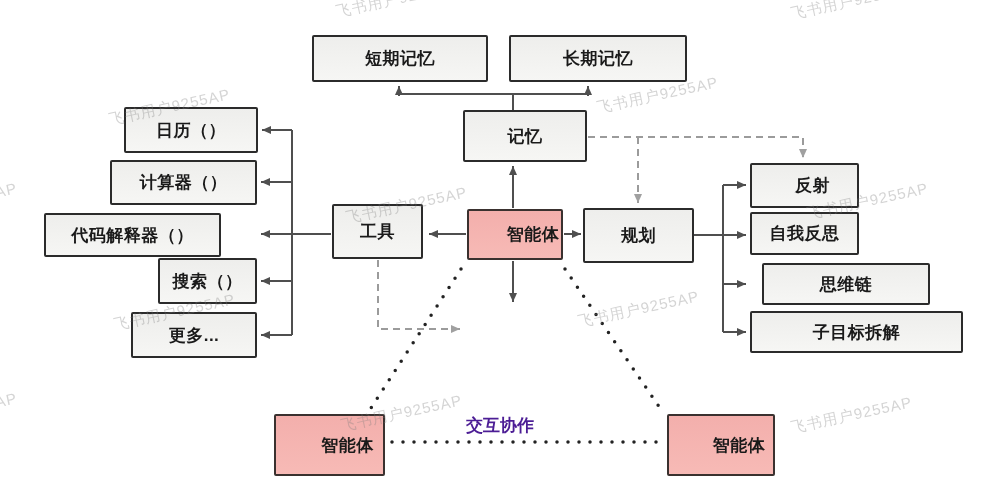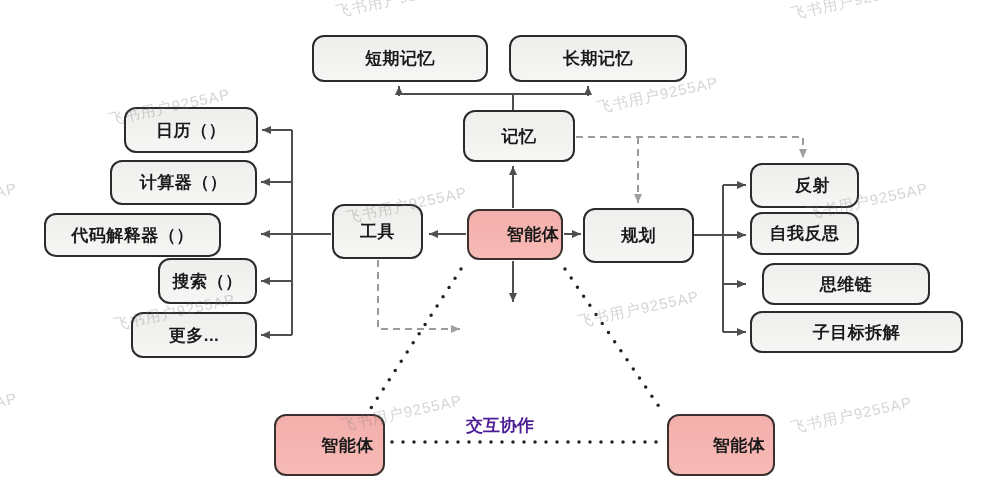--- a/index.html
+++ b/index.html
@@ -9,21 +9,21 @@
     background:#ffffff;
     overflow:hidden;
     font-family:"Liberation Sans", sans-serif;
   }
   svg.connectors{position:absolute;left:0;top:0;z-index:1;}
   .node{
     position:absolute;
     display:flex;align-items:center;justify-content:center;
     background:linear-gradient(180deg,#eeeeec,#f6f6f4);
     border:2px solid #2b2b2b;
-    border-radius:12px;
+    border-radius:2px;
     box-sizing:border-box;
     font-size:17px;font-weight:700;color:#1a1a1a;
     letter-spacing:0.5px;
     z-index:2;
   }
   .node.pink{
     background:linear-gradient(180deg,#f3afac,#f7bab6);
     border-color:#3a312f;
     padding-left:36px;
   }
@@ -85,21 +85,21 @@
     <path d="M638,137 L638,203" stroke="#9b9b9b" stroke-width="2" fill="none" stroke-dasharray="7 5" marker-end="url(#aGray)"></path>
     <path d="M378,260 L378,329 L460,329" stroke="#9b9b9b" stroke-width="2" fill="none" stroke-dasharray="7 5" marker-end="url(#aGray)"></path>
 
     <path d="M461,269 L371,408" stroke="#222222" stroke-width="3.5" fill="none" stroke-linecap="round" stroke-dasharray="0 11"></path>
     <path d="M565,269 L660,408" stroke="#222222" stroke-width="3.5" fill="none" stroke-linecap="round" stroke-dasharray="0 11"></path>
     <path d="M392,442 L658,442" stroke="#222222" stroke-width="3.5" fill="none" stroke-linecap="round" stroke-dasharray="0 11"></path>
   </svg>
 
   <div class="node" style="left:312px;top:35px;width:176px;height:47px;">短期记忆</div>
   <div class="node" style="left:497px;top:35px;width:178px;height:47px;margin-left:12px;">长期记忆</div>
-  <div class="node" style="left:463px;top:110px;width:112px;height:52px;">记忆</div>
+  <div class="node" style="left:463px;top:110px;width:124px;height:52px;">记忆</div>
 
   <div class="node" style="left:124px;top:107px;width:134px;height:46px;">日历（）</div>
   <div class="node" style="left:110px;top:160px;width:147px;height:45px;">计算器（）</div>
   <div class="node" style="left:44px;top:213px;width:177px;height:44px;">代码解释器（）</div>
   <div class="node" style="left:158px;top:258px;width:99px;height:46px;">搜索（）</div>
   <div class="node" style="left:131px;top:312px;width:126px;height:46px;">更多...</div>
 
   <div class="node" style="left:332px;top:204px;width:91px;height:55px;">工具</div>
   <div class="node pink" style="left:467px;top:209px;width:96px;height:51px;">智能体</div>
   <div class="node" style="left:583px;top:208px;width:111px;height:55px;">规划</div>

